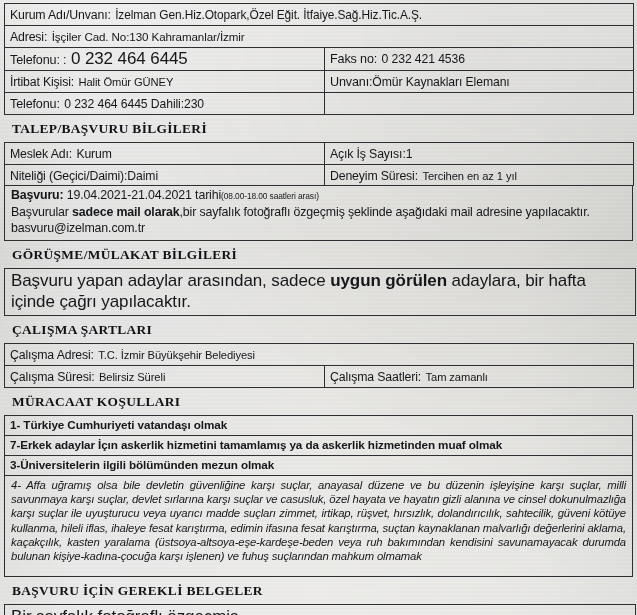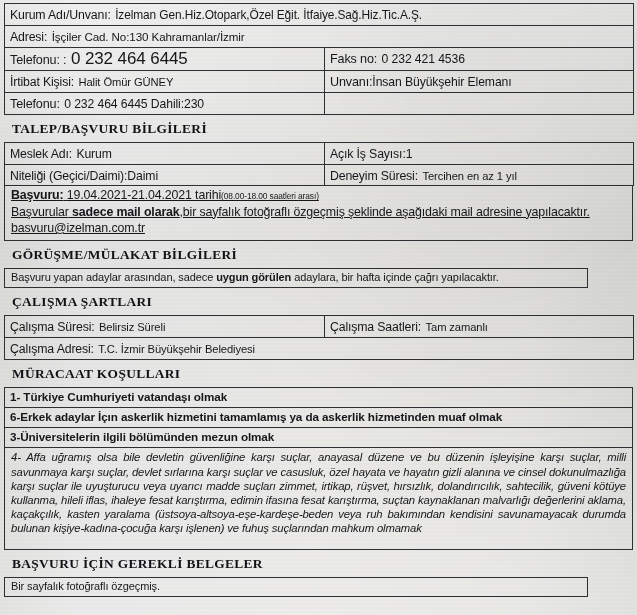--- a/index.html
+++ b/index.html
@@ -105,21 +105,20 @@
     box-sizing: border-box;
     border: 1px solid #2d2f33;
     border-top: none;
     padding: 2px 6px 3px 6px;
   }
   .freeform p {
     margin: 0 0 1px 0;
     font-size: 12.4px;
     line-height: 1.23;
     letter-spacing: -0.15px;
-    text-decoration: underline;
   }
   .small-note {
     font-size: 8.4px;
     letter-spacing: -0.1px;
   }
   .mail {
     font-size: 12.4px;
     letter-spacing: -0.15px;
   }
   b, strong { font-weight: bold; }
@@ -132,25 +131,25 @@
     letter-spacing: -0.15px;
     padding: 2px 6px 13px 6px;
     border-bottom: 1px solid #2d2f33;
     margin: 0;
     font-style: italic;
   }
 
   .one-line-box {
     position: relative;
     z-index: 2;
-    width: 584px;
+    width: 632px;
     box-sizing: border-box;
     border: 1px solid #2d2f33;
     padding: 2px 5px 3px 6px;
-    font-size: 11px;
+    font-size: 17px;
     letter-spacing: -0.1px;
     line-height: 1.2;
   }
 </style>
 </head>
 <body>
 
 <div class="page">
 
   <table class="tbl">
@@ -180,21 +179,21 @@
           <span class="lbl" style="font-size:12.6px">Faks no:</span>
           <span class="val" style="font-size:12.2px">0 232 421 4536</span>
         </td>
       </tr>
       <tr class="row-h">
         <td>
           <span class="lbl">İrtibat Kişisi:</span>
           <span class="val" style="font-size:11.2px">Halit Ömür GÜNEY</span>
         </td>
         <td>
-          <span class="lbl" style="font-size:12.6px">Unvanı:</span><span class="val" style="font-size:12.2px">İnsan Büyükşehir Elemanı</span>
+          <span class="lbl" style="font-size:12.6px">Unvanı:</span><span class="val" style="font-size:12.2px">Ömür Kaynakları Elemanı</span>
         </td>
       </tr>
       <tr class="row-h">
         <td>
           <span class="lbl" style="font-size:12.6px">Telefonu:</span>
           <span class="val" style="font-size:12.2px">0 232 464 6445  Dahili:230</span>
         </td>
         <td></td>
       </tr>
     </tbody>
@@ -249,43 +248,43 @@
 
   <div class="section-head">ÇALIŞMA ŞARTLARI</div>
 
   <table class="tbl">
     <colgroup>
         <col style="width:320px">
         <col style="width:309px">
       </colgroup>
     <tbody>
       <tr class="row-h">
-        <td>
-          <span class="lbl">Çalışma Süresi:</span>
-          <span class="val" style="font-size:11.2px">Belirsiz Süreli</span>
-        </td>
-        <td>
-          <span class="lbl">Çalışma Saatleri:</span>
-          <span class="val" style="font-size:11.2px">Tam zamanlı</span>
-        </td>
-      </tr>
-      <tr class="row-h">
         <td colspan="2">
           <span class="lbl">Çalışma Adresi:</span>
           <span class="val" style="font-size:11.2px">T.C. İzmir Büyükşehir Belediyesi</span>
         </td>
       </tr>
+      <tr class="row-h">
+        <td>
+          <span class="lbl">Çalışma Süresi:</span>
+          <span class="val" style="font-size:11.2px">Belirsiz Süreli</span>
+        </td>
+        <td>
+          <span class="lbl">Çalışma Saatleri:</span>
+          <span class="val" style="font-size:11.2px">Tam zamanlı</span>
+        </td>
+      </tr>
     </tbody>
   </table>
 
   <div class="section-head">MÜRACAAT KOŞULLARI</div>
 
   <div class="block">
     <div class="line">1- Türkiye Cumhuriyeti vatandaşı olmak</div>
-    <div class="line">6-Erkek adaylar İçın askerlik hizmetini tamamlamış ya da askerlik hizmetinden muaf olmak</div>
+    <div class="line">7-Erkek adaylar İçın askerlik hizmetini tamamlamış ya da askerlik hizmetinden muaf olmak</div>
     <div class="line">3-Üniversitelerin ilgili bölümünden mezun  olmak</div>
     <p class="para-just">4- Affa uğramış olsa bile devletin güvenliğine karşı suçlar, anayasal düzene ve bu düzenin işleyişine karşı suçlar, milli savunmaya karşı suçlar, devlet sırlarına karşı suçlar ve casusluk, özel hayata ve hayatın gizli alanına ve cinsel dokunulmazlığa karşı suçlar ile uyuşturucu veya uyarıcı madde suçları zimmet, irtikap, rüşvet, hırsızlık, dolandırıcılık, sahtecilik, güveni kötüye kullanma, hileli iflas, ihaleye fesat karıştırma, edimin ifasına fesat karıştırma, suçtan kaynaklanan malvarlığı değerlerini aklama, kaçakçılık, kasten yaralama (üstsoya-altsoya-eşe-kardeşe-beden veya ruh bakımından kendisini savunamayacak durumda bulunan kişiye-kadına-çocuğa karşı işlenen) ve fuhuş suçlarından mahkum olmamak</p>
   </div>
 
   <div class="section-head">BAŞVURU İÇİN GEREKLİ BELGELER</div>
 
   <div class="one-line-box">
     <span>Bir sayfalık fotoğraflı özgeçmiş.</span>
   </div>
 

